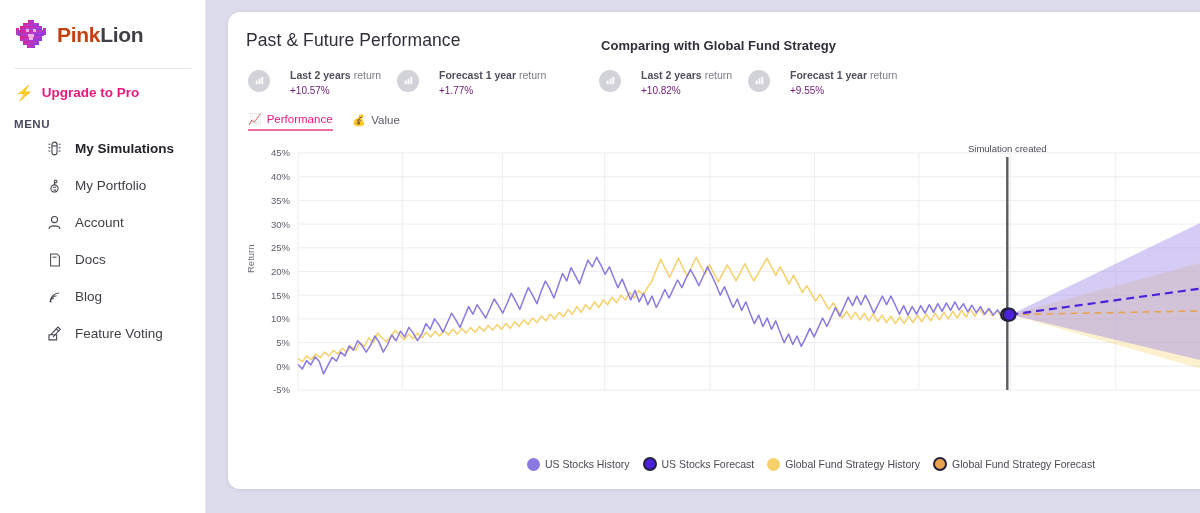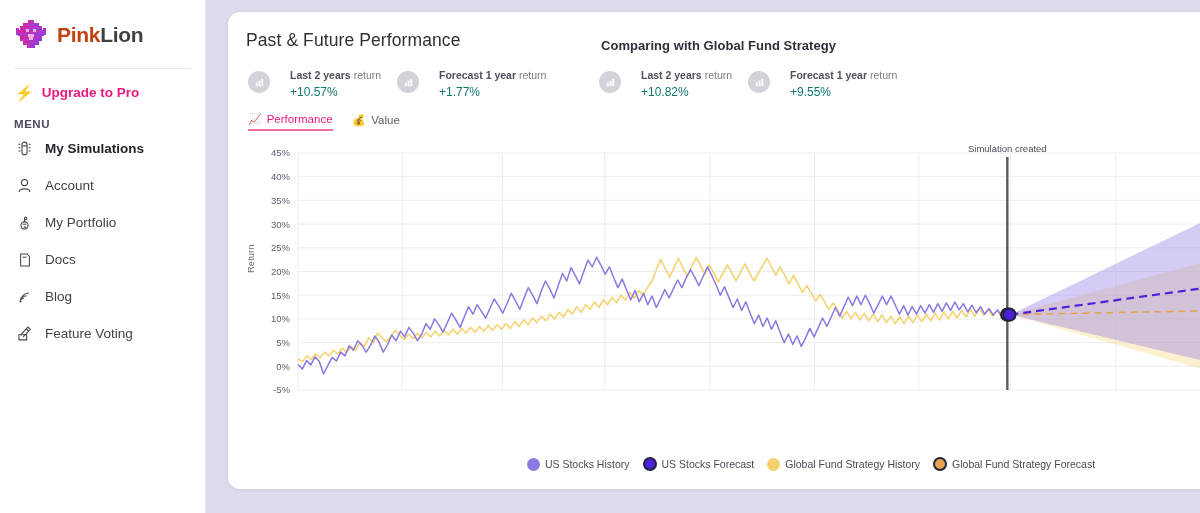--- a/index.html
+++ b/index.html
@@ -29,20 +29,21 @@
   .bolt { color: #e8197d; font-size: 15px; line-height: 1; }
 
   .section-label {
     font-size: 11.5px; font-weight: bold; color: #4a4a63;
     letter-spacing: 0.55px; padding: 18px 0 0 14px;
   }
   .nav-item {
     display: flex; align-items: center; gap: 11px;
     padding: 9px 0 9px 15px; font-size: 13.5px; color: #3f3f46;
     cursor: pointer;
+    margin-left: 30px;
   }
   .nav-item.active { font-weight: bold; color: #23232b; }
   .nav-ico { width: 19px; height: 19px; flex: 0 0 19px; color: #4b4b57;
              display: flex; align-items: center; justify-content: center; }
   .nav-ico svg { display: block; }
   #resources-label { padding-top: 36px; }
   #help-label { padding-top: 44px; }
 
   
   #main {
@@ -61,21 +62,21 @@
   .stats-row { position: relative; height: 46px; margin-top: 14px; }
   .stat { position: absolute; display: flex; align-items: center; gap: 20px; top: 0; }
   .stat-ico {
     width: 22px; height: 22px; border-radius: 50%; background: #d2d2d9;
     display: flex; align-items: center; justify-content: center; flex: 0 0 22px;
   }
   .stat-txt { line-height: 1.18; }
   .stat-label { font-size: 10.5px; color: #4f4f5c; }
   .stat-label b { font-weight: bold; }
   .stat-label span { color: #7b7b88; font-weight: normal; }
-  .stat-val { font-size: 12px; color: #0f766e; font-weight: 500; margin-top: 1px; }
+  .stat-val { font-size: 10px; color: #701a75; font-weight: 500; margin-top: 1px; }
   #stat-0 { left: 2px; } #stat-1 { left: 151px; }
   #stat-2 { left: 353px; } #stat-3 { left: 502px; }
 
   .tabs { display: flex; gap: 20px; margin-top: 2px; padding-left: 2px; }
   .tab { display: flex; align-items: center; gap: 5px; font-size: 11.5px;
          padding-bottom: 4px; cursor: pointer; color: #5a5a66; }
   .tab.active { color: #e8197d; border-bottom: 2px solid #f06ba8; }
   .tab-ico { font-size: 11px; line-height: 1; }
 
   
@@ -155,37 +156,37 @@
             <line x1="15" y1="9" x2="17" y2="9"></line>
             <line x1="15" y1="13" x2="17" y2="13"></line>
         </svg>
       </span>
       <span>My Simulations</span>
     </div>
 
     <div class="nav-item">
       <span class="nav-ico">
         <svg width="17" height="17" viewBox="0 0 20 20" fill="none" stroke="#46464f" stroke-width="1.3">
-          <circle cx="10" cy="6.5" r="3.6"></circle>
-          <path d="M3.6 17.5 C3.6 12.8 16.4 12.8 16.4 17.5"></path>
-        </svg>
-      </span>
-      <span>Account</span>
-    </div>
-
-    <div class="nav-item">
-      <span class="nav-ico">
-        <svg width="17" height="17" viewBox="0 0 20 20" fill="none" stroke="#46464f" stroke-width="1.3">
           <circle cx="10" cy="13.5" r="4.2"></circle>
           <path d="M10 9.3 L10 4"></path>
           <path d="M10 4 C12 3 13.5 4.5 12.6 6 C11.8 7.2 10 6.6 10 6.6"></path>
           <path d="M8 12 h4 M9 15.5 h3"></path>
         </svg>
       </span>
       <span>My Portfolio</span>
+    </div>
+
+    <div class="nav-item">
+      <span class="nav-ico">
+        <svg width="17" height="17" viewBox="0 0 20 20" fill="none" stroke="#46464f" stroke-width="1.3">
+          <circle cx="10" cy="6.5" r="3.6"></circle>
+          <path d="M3.6 17.5 C3.6 12.8 16.4 12.8 16.4 17.5"></path>
+        </svg>
+      </span>
+      <span>Account</span>
     </div>
 
 
     <div class="nav-item">
       <span class="nav-ico">
         <svg width="16" height="16" viewBox="0 0 20 20" fill="none" stroke="#46464f" stroke-width="1.3">
           <path d="M4.5 2.5 h8 l3 3 v12 h-11 z"></path>
           <line x1="7" y1="6.5" x2="12" y2="6.5"></line>
         </svg>
       </span>

